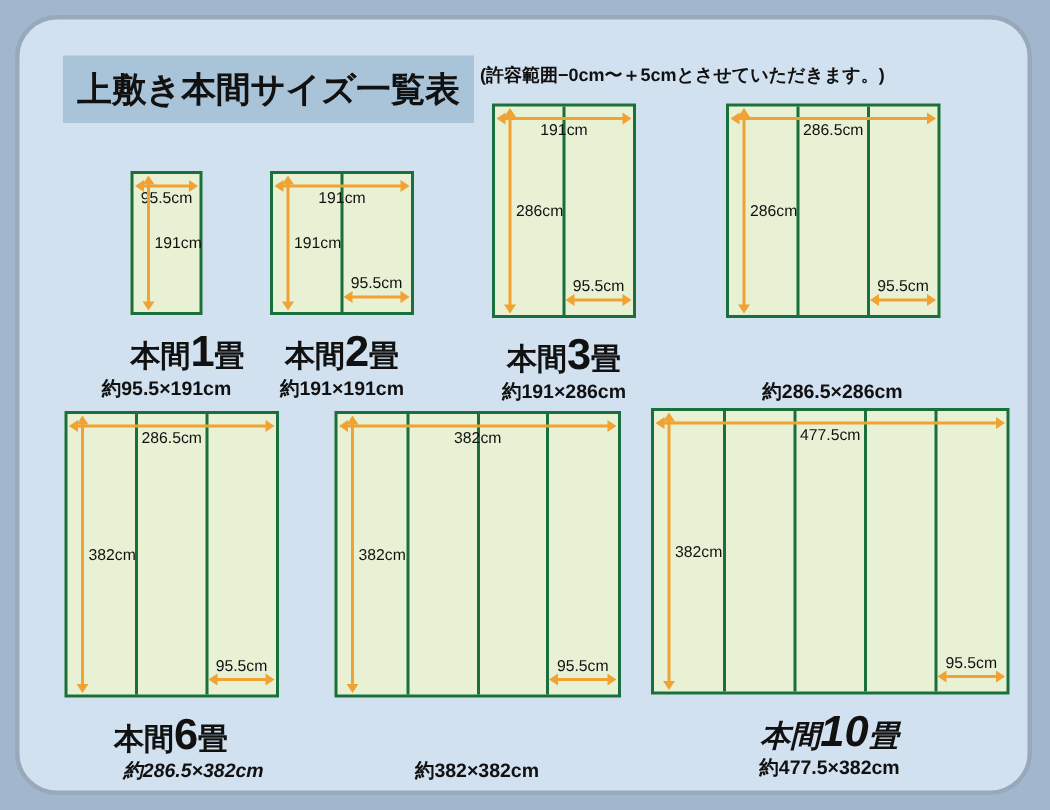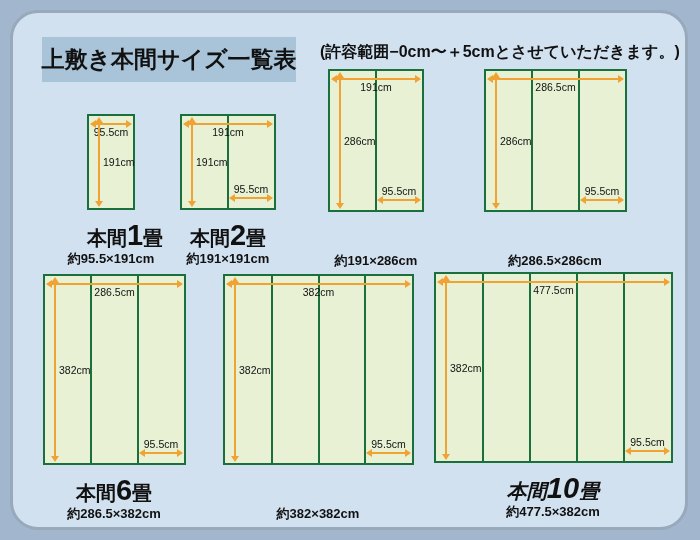--- a/index.html
+++ b/index.html
@@ -11,27 +11,27 @@
   body{
     width:700px;height:540px;position:relative;overflow:hidden;
     background:var(--bg);
     font-family:"Liberation Sans","DejaVu Sans",sans-serif;color:var(--ink);
   }
   .panel{
     position:absolute;left:10px;top:10px;width:678px;height:520px;
     background:var(--panel);border:3px solid var(--panel-border);border-radius:28px;
   }
   .title-box{
-    position:absolute;left:42px;top:37px;width:254px;height:45px;
+    position:absolute;left:42px;top:37px;width:274px;height:45px;
     background:var(--titlebox);
     display:flex;align-items:center;justify-content:center;
   }
   .title-box .t{font-size:23px;font-weight:700;letter-spacing:0px;white-space:nowrap}
   .note{
-    position:absolute;left:320px;top:42px;font-size:16px;font-weight:600;white-space:nowrap;text-align:center;
+    position:absolute;left:320px;top:42px;font-size:12px;font-weight:600;white-space:nowrap;text-align:center;
   }
   .layer{position:absolute;left:0;top:0;width:700px;height:540px}
   .diagram{position:absolute;background:var(--mat);border:2px solid var(--green)}
   .divider{position:absolute;top:0;bottom:0;width:2px;background:var(--green)}
   .arrow-h{position:absolute;height:2px;background:var(--arrow)}
   .arrow-h::before,.arrow-h::after{content:"";position:absolute;top:-3px;width:0;height:0;border:4px solid transparent}
   .arrow-h::before{left:-2px;border-left:0;border-right:6px solid var(--arrow)}
   .arrow-h::after{right:-2px;border-right:0;border-left:6px solid var(--arrow)}
   .arrow-v{position:absolute;width:2px;background:var(--arrow)}
   .arrow-v::before,.arrow-v::after{content:"";position:absolute;left:-3px;width:0;height:0;border:4px solid transparent}
@@ -79,20 +79,21 @@
     <div class="mat-size" style="left: 118px; top: 250px;">約191×191cm</div>
     <div class="diagram" style="left: 328px; top: 69px; width: 96px; height: 143px;">
       <div class="divider" style="left: 45px;"></div>
       <div class="arrow-h" style="left: 3px; right: 3px; top: 7px;"></div>
       <div class="dim dim-w">191cm</div>
       <div class="arrow-v" style="top: 3px; bottom: 3px; left: 9px;"></div>
       <div class="dim dim-h" style="top: 64px;">286cm</div>
       <div class="arrow-h" style="inset: auto 3px 9px 49px;"></div>
       <div class="dim dim-tail" style="left: 46px; width: 46px;">95.5cm</div>
     </div>
+    <div class="mat-name" style="left: 266px; top: 225px;"><span class="small">本間</span><span class="big">3</span><span class="small">畳</span></div>
     <div class="mat-size" style="left: 266px; top: 252px;">約191×286cm</div>
     <div class="diagram" style="left: 484px; top: 69px; width: 143px; height: 143px;">
       <div class="divider" style="left: 45px;"></div>
       <div class="divider" style="left: 92px;"></div>
       <div class="arrow-h" style="left: 3px; right: 3px; top: 7px;"></div>
       <div class="dim dim-w">286.5cm</div>
       <div class="arrow-v" style="top: 3px; bottom: 3px; left: 9px;"></div>
       <div class="dim dim-h" style="top: 64px;">286cm</div>
       <div class="arrow-h" style="inset: auto 3px 9px 96px;"></div>
       <div class="dim dim-tail" style="left: 93px; width: 46px;">95.5cm</div>
@@ -102,21 +103,21 @@
       <div class="divider" style="left: 45px;"></div>
       <div class="divider" style="left: 92px;"></div>
       <div class="arrow-h" style="left: 3px; right: 3px; top: 7px;"></div>
       <div class="dim dim-w">286.5cm</div>
       <div class="arrow-v" style="top: 3px; bottom: 3px; left: 9px;"></div>
       <div class="dim dim-h" style="top: 88px;">382cm</div>
       <div class="arrow-h" style="inset: auto 3px 9px 96px;"></div>
       <div class="dim dim-tail" style="left: 93px; width: 46px;">95.5cm</div>
     </div>
     <div class="mat-name" style="left: 4px; top: 478px;"><span class="small">本間</span><span class="big">6</span><span class="small">畳</span></div>
-    <div class="mat-size" style="left: 4px; top: 505px;">約286.5×382cm</div>
+    <div class="mat-size" style="left: 19px; top: 505px; font-style: italic;">約286.5×382cm</div>
     <div class="diagram" style="left: 223px; top: 274px; width: 191px; height: 191px;">
       <div class="divider" style="left: 46px;"></div>
       <div class="divider" style="left: 93px;"></div>
       <div class="divider" style="left: 139px;"></div>
       <div class="arrow-h" style="left: 3px; right: 3px; top: 7px;"></div>
       <div class="dim dim-w">382cm</div>
       <div class="arrow-v" style="top: 3px; bottom: 3px; left: 9px;"></div>
       <div class="dim dim-h" style="top: 88px;">382cm</div>
       <div class="arrow-h" style="inset: auto 3px 9px 143px;"></div>
       <div class="dim dim-tail" style="left: 140px; width: 47px;">95.5cm</div>

